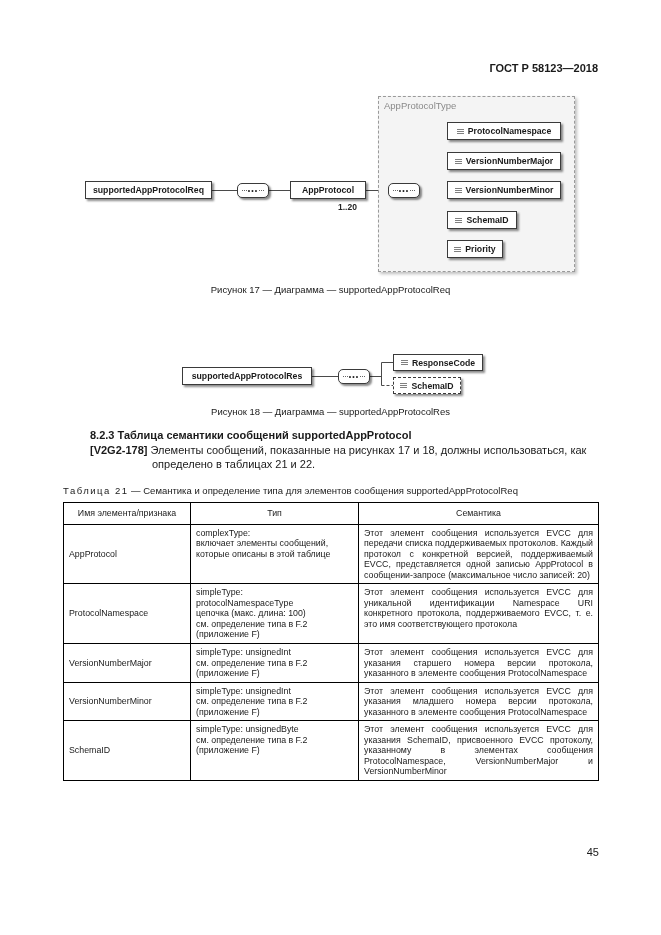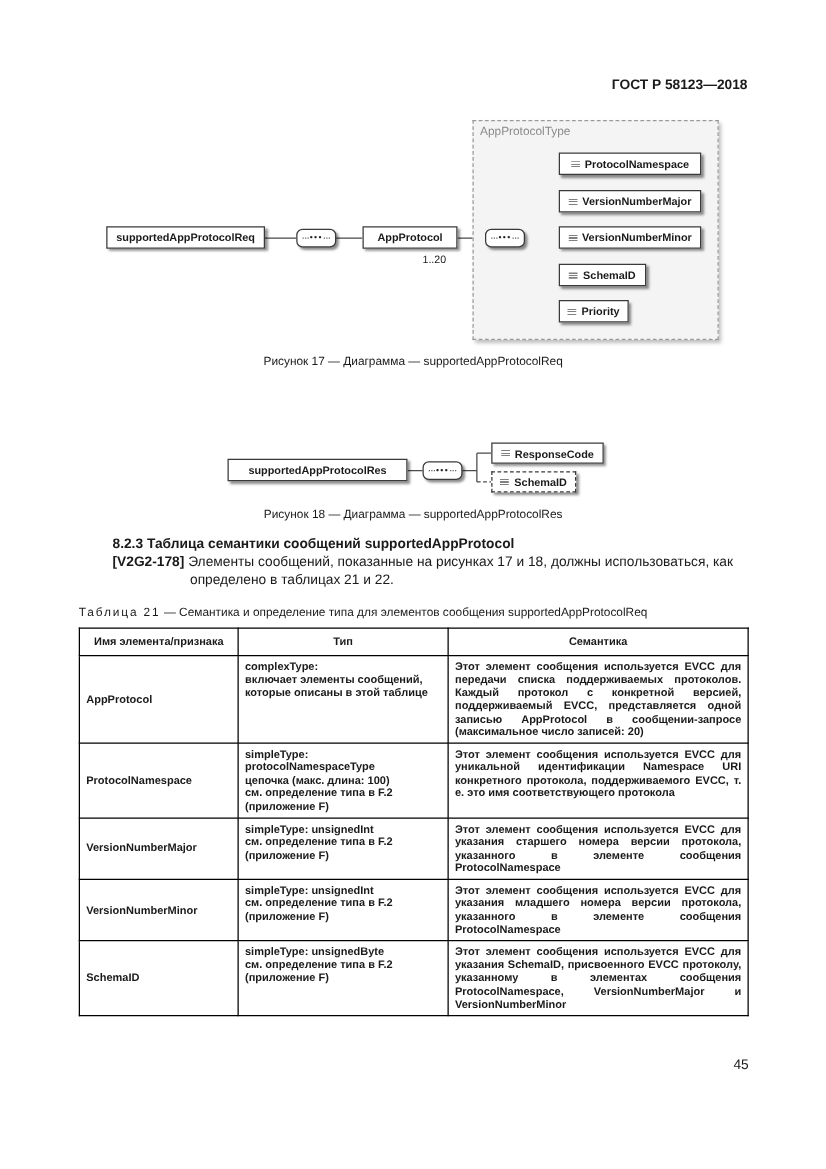--- a/index.html
+++ b/index.html
@@ -38,21 +38,21 @@
     padding-left:62px; text-indent:-62px; }
   .para .req-tag { font-weight:bold; }
 
   .section-heading { position:absolute; left:90px; width:512px; font-size:11px; font-weight:bold; }
 
   .tbl-caption { position:absolute; left:63px; width:535px; font-size:9.5px; }
   .tbl-caption .lbl { letter-spacing:1.5px; }
 
   table.t21 { position:absolute; left:63px; top:502px; width:535px; border-collapse:collapse;
     font-size:8.8px; line-height:1.2; table-layout:fixed; }
-  .t21 th, .t21 td { border:1px solid #000; padding:3px 5px; font-weight:bold; }
+  .t21 th, .t21 td { border:1px solid #000; padding:3px 5px; font-weight:normal; }
   .t21 th { text-align:center; vertical-align:middle; padding:5px 4px; }
   .t21 td { vertical-align:top; }
   .t21 td.c-name { vertical-align:middle; }
   .t21 td.c-type { white-space:pre-line; }
   .t21 td.c-sem { text-align:justify; }
 </style>
 </head>
 <body>
 
 <div class="page">
@@ -73,21 +73,21 @@
     <span>supportedAppProtocolReq</span>
   </div>
 
   <div class="seq" style="left:237px; top:183px;">
     <span class="seq-dots">•••</span>
   </div>
 
   <div class="el-box" style="left:290px; top:181px; width:76px;">
     <span>AppProtocol</span>
   </div>
-  <div class="cardinality" style="left:338px; top:202px;">1..20</div>
+  <div class="cardinality" style="left:338px; top:202px;font-weight:bold;">1..20</div>
 
   <div class="seq" style="left:388px; top:183px;">
     <span class="seq-dots">•••</span>
   </div>
 
   <div class="el-box" style="left:447px; top:122px; width:114px;">
     <span class="el-icon"></span>
     <span>ProtocolNamespace</span>
   </div>
   <div class="el-box" style="left:447px; top:152px; width:114px;">
@@ -103,21 +103,21 @@
     <span>SchemaID</span>
   </div>
   <div class="el-box" style="left:447px; top:240px; width:56px;">
     <span class="el-icon"></span>
     <span>Priority</span>
   </div>
 
   <div class="fig-caption" style="top:284px;">Рисунок 17 — Диаграмма — supportedAppProtocolReq</div>
 
 
-  <div class="el-box" style="left:182px; top:367px; width:144px;">
+  <div class="el-box" style="left:182px; top:367px; width:130px;">
     <span>supportedAppProtocolRes</span>
   </div>
 
   <div class="seq" style="left:338px; top:369px;">
     <span class="seq-dots">•••</span>
   </div>
 
   <div class="el-box" style="left:393px; top:354px; width:90px; height:17px;">
     <span class="el-icon"></span>
     <span>ResponseCode</span>

